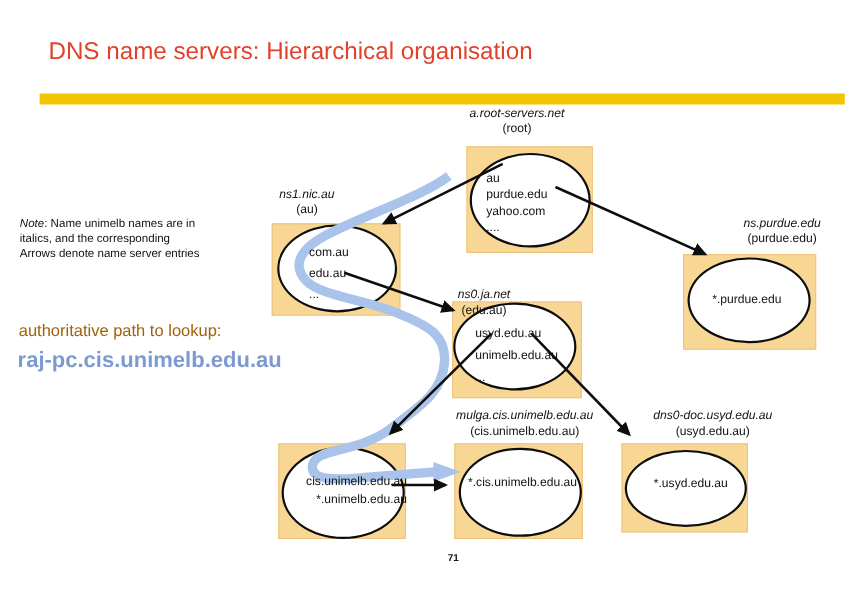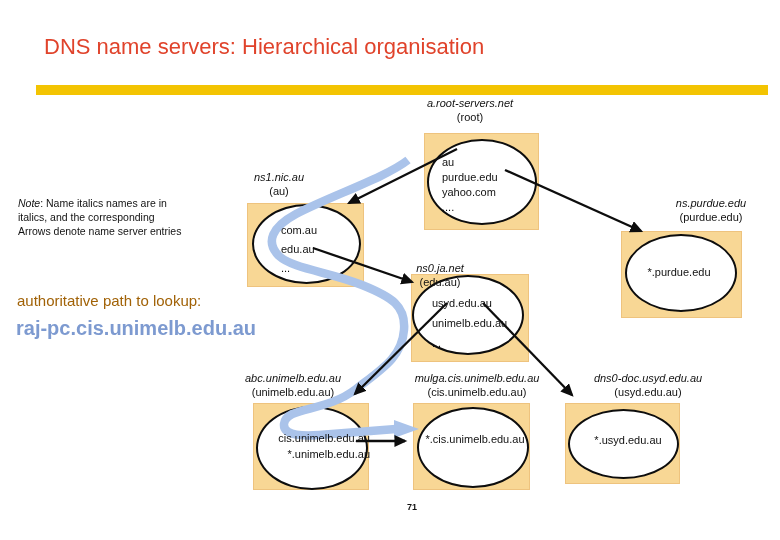--- a/index.html
+++ b/index.html
@@ -25,21 +25,21 @@
 </style>
 </head>
 <body>
 
 <div class="slide">
 
   <div class="abs title">DNS name servers: Hierarchical organisation</div>
   <div class="abs bar"></div>
 
   <div class="abs note">
-    <div><span class="it">Note</span><span>: Name italics names are in</span></div>
+    <div><span class="it">Note</span><span>: Name unimelb names are in</span></div>
     <div>italics, and the corresponding</div>
     <div>Arrows denote name server entries</div>
   </div>
 
   <div class="abs lookup-caption">authoritative path to lookup:</div>
   <div class="abs lookup-target">raj-pc.cis.unimelb.edu.au</div>
 
   <div class="abs rect" style="left:424px;top:133px;width:113px;height:95px;"></div>
   <div class="abs rect" style="left:247px;top:203px;width:115px;height:82px;"></div>
   <div class="abs rect" style="left:621px;top:231px;width:119px;height:85px;"></div>
@@ -86,24 +86,20 @@
     <span class="dom">(au)</span>
   </div>
   <div class="abs lbl" style="left:631px;top:197px;width:160px;">
     <span class="srv">ns.purdue.edu</span>
     <span class="dom">(purdue.edu)</span>
   </div>
   <div class="abs lbl" style="left:350px;top:246px;width:180px;margin-top:16px;">
     <span class="srv">ns0.ja.net</span>
     <span class="dom">(edu.au)</span>
   </div>
-  <div class="abs lbl" style="left:203px;top:372px;width:180px;">
-    <span class="srv">abc.unimelb.edu.au</span>
-    <span class="dom">(unimelb.edu.au)</span>
-  </div>
   <div class="abs lbl" style="left:387px;top:372px;width:180px;">
     <span class="srv">mulga.cis.unimelb.edu.au</span>
     <span class="dom">(cis.unimelb.edu.au)</span>
   </div>
   <div class="abs lbl" style="left:558px;top:372px;width:180px;text-align:center;">
     <span class="srv">dns0-doc.usyd.edu.au</span>
     <span class="dom">(usyd.edu.au)</span>
   </div>
 
   <div class="abs entries" style="left:442px;top:155px;line-height:15px;">

